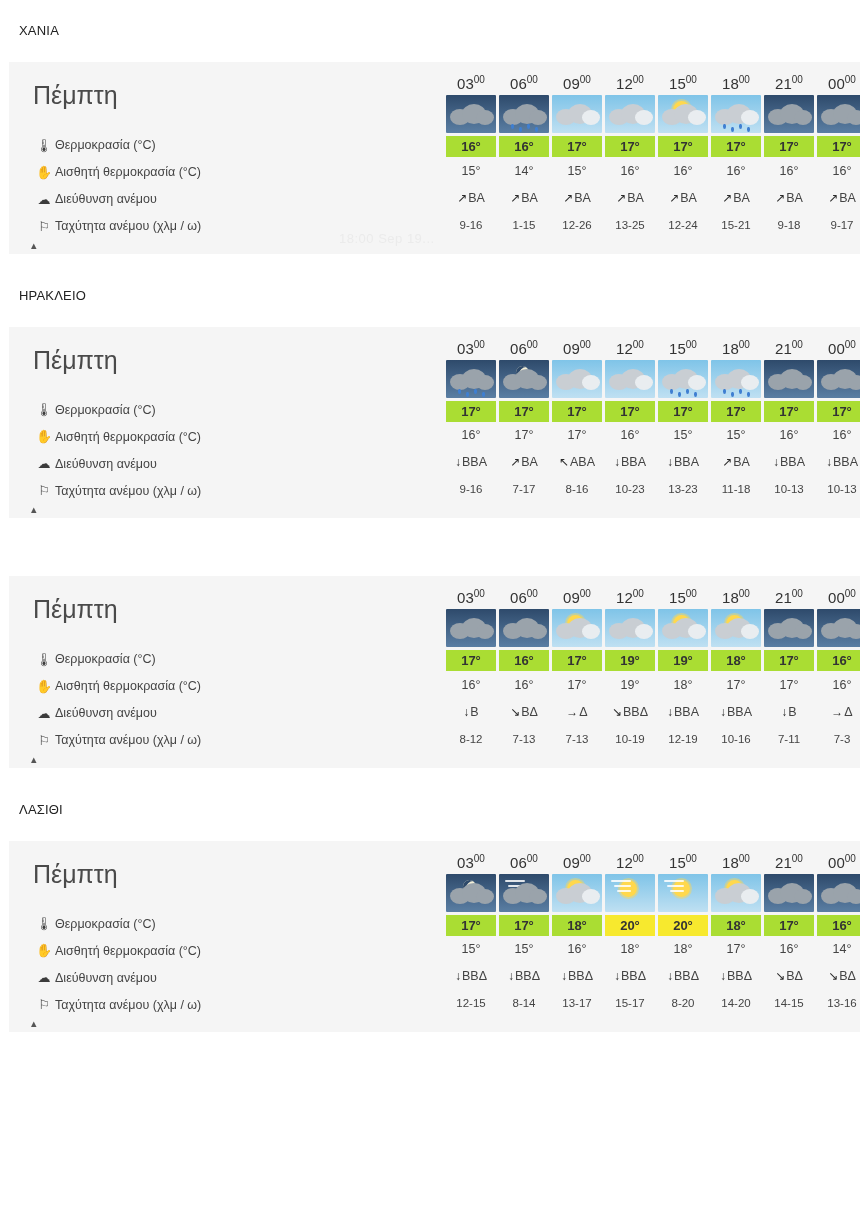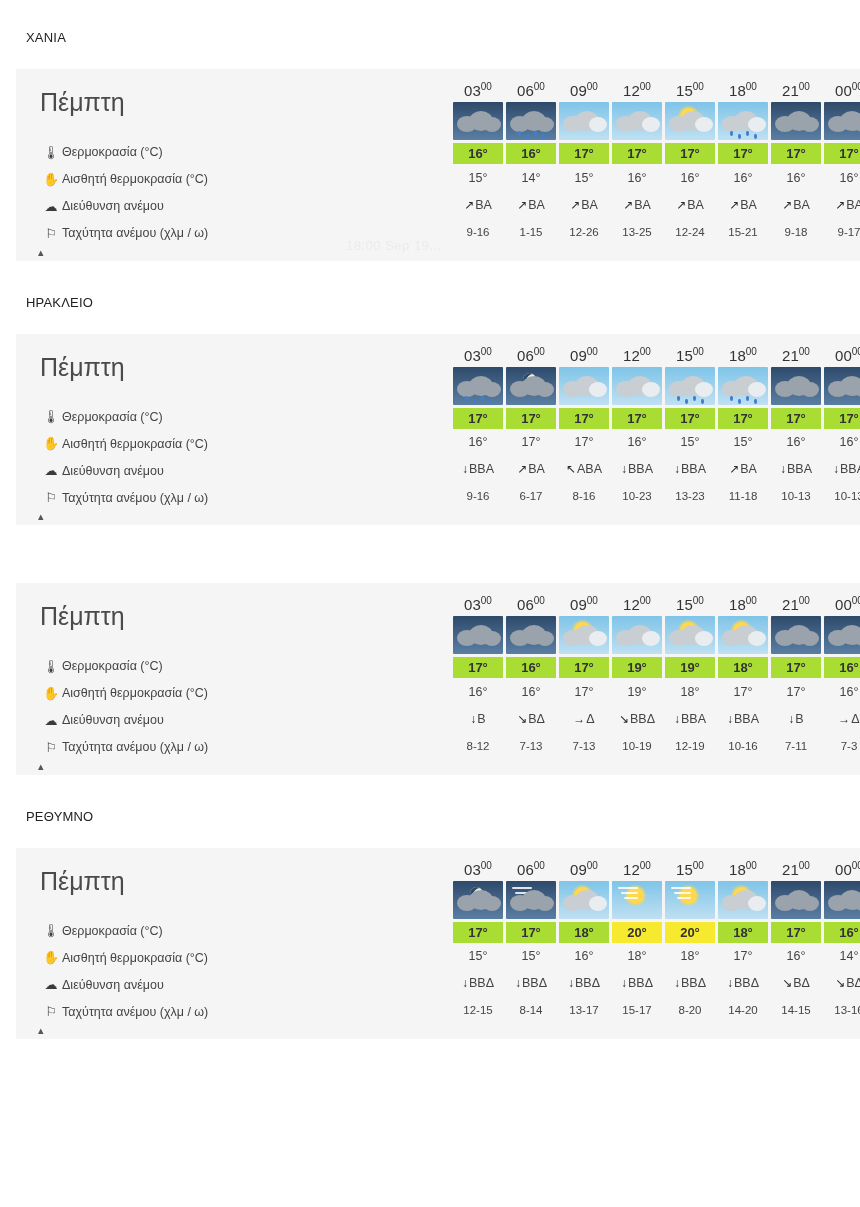--- a/index.html
+++ b/index.html
@@ -8,21 +8,21 @@
     background: #ffffff;
     font-family: "Liberation Sans", sans-serif;
   }
   body {
     width: 860px;
     min-height: 1207px;
     position: relative;
   }
   .page {
     width: 716px;
-    padding: 16px;
+    padding: 9px;
     box-sizing: border-box;
   }
   .region-title {
     font-size: 13px;
     color: #222222;
     margin: 0;
     padding: 0 0 0 10px;
     letter-spacing: 0.2px;
   }
   .region-block {
@@ -516,21 +516,21 @@
               <div class="value-cell"><span class="arrow">↗</span><span>ΒΑ</span></div>
               <div class="value-cell"><span class="arrow">↖</span><span>ΑΒΑ</span></div>
               <div class="value-cell"><span class="arrow">↓</span><span>ΒΒΑ</span></div>
               <div class="value-cell"><span class="arrow">↓</span><span>ΒΒΑ</span></div>
               <div class="value-cell"><span class="arrow">↗</span><span>ΒΑ</span></div>
               <div class="value-cell"><span class="arrow">↓</span><span>ΒΒΑ</span></div>
               <div class="value-cell"><span class="arrow">↓</span><span>ΒΒΑ</span></div>
             </div>
             <div class="value-row">
               <div class="value-cell small">9-16</div>
-              <div class="value-cell small">6-17</div>
+              <div class="value-cell small">7-17</div>
               <div class="value-cell small">8-16</div>
               <div class="value-cell small">10-23</div>
               <div class="value-cell small">13-23</div>
               <div class="value-cell small">11-18</div>
               <div class="value-cell small">10-13</div>
               <div class="value-cell small">10-13</div>
             </div>
           </div>
           <div class="tail-icon">▴</div>
         </div>
@@ -685,21 +685,21 @@
               <div class="value-cell small">10-16</div>
               <div class="value-cell small">7-11</div>
               <div class="value-cell small">7-3</div>
             </div>
           </div>
           <div class="tail-icon">▴</div>
         </div>
         <div class="gap-after-panel"></div>
       </div>
       <div class="region-block">
-        <div class="region-title">ΡΕΘΥΜΝΟ</div>
+        <div class="region-title">ΛΑΣΙΘΙ</div>
         <div class="gap-after-title"></div>
         <div class="panel">
           <div class="panel-left">
             <div class="day-name">Πέμπτη</div>
             <div class="rows">
               <div class="row-label">
                 <span class="row-icon">🌡</span>
                 <span>Θερμοκρασία (°C)</span>
               </div>
               <div class="row-label">

